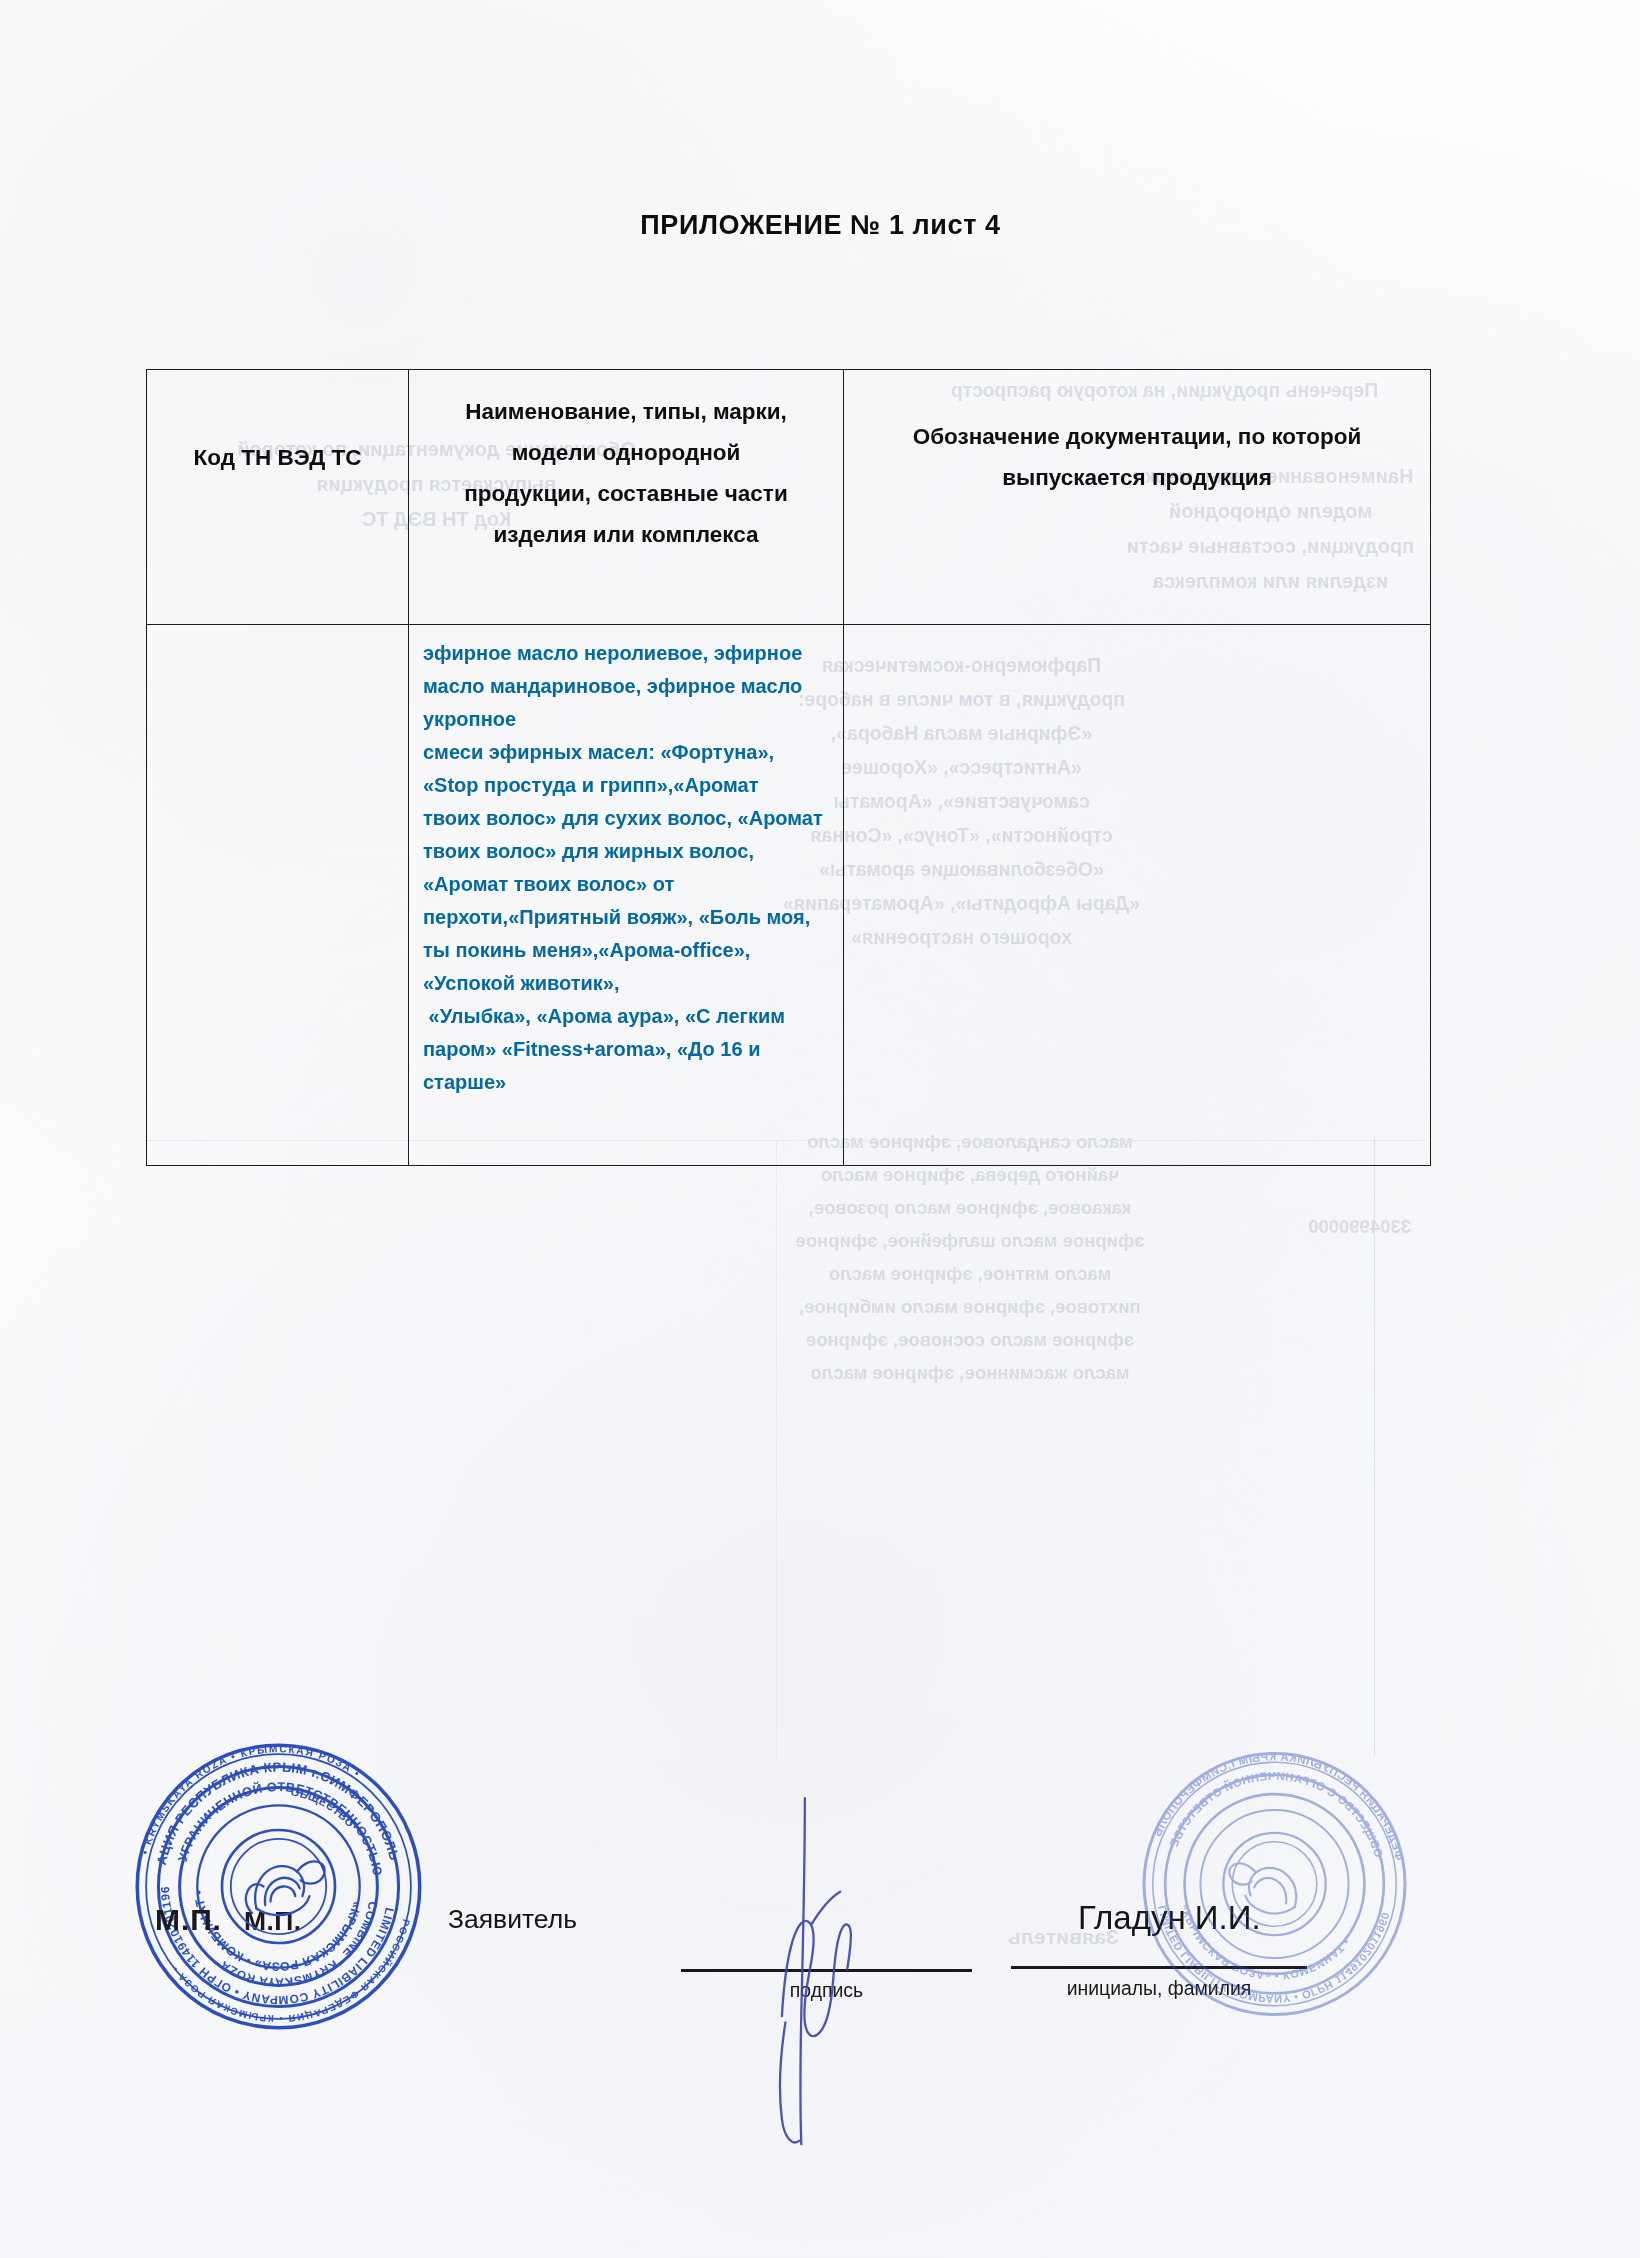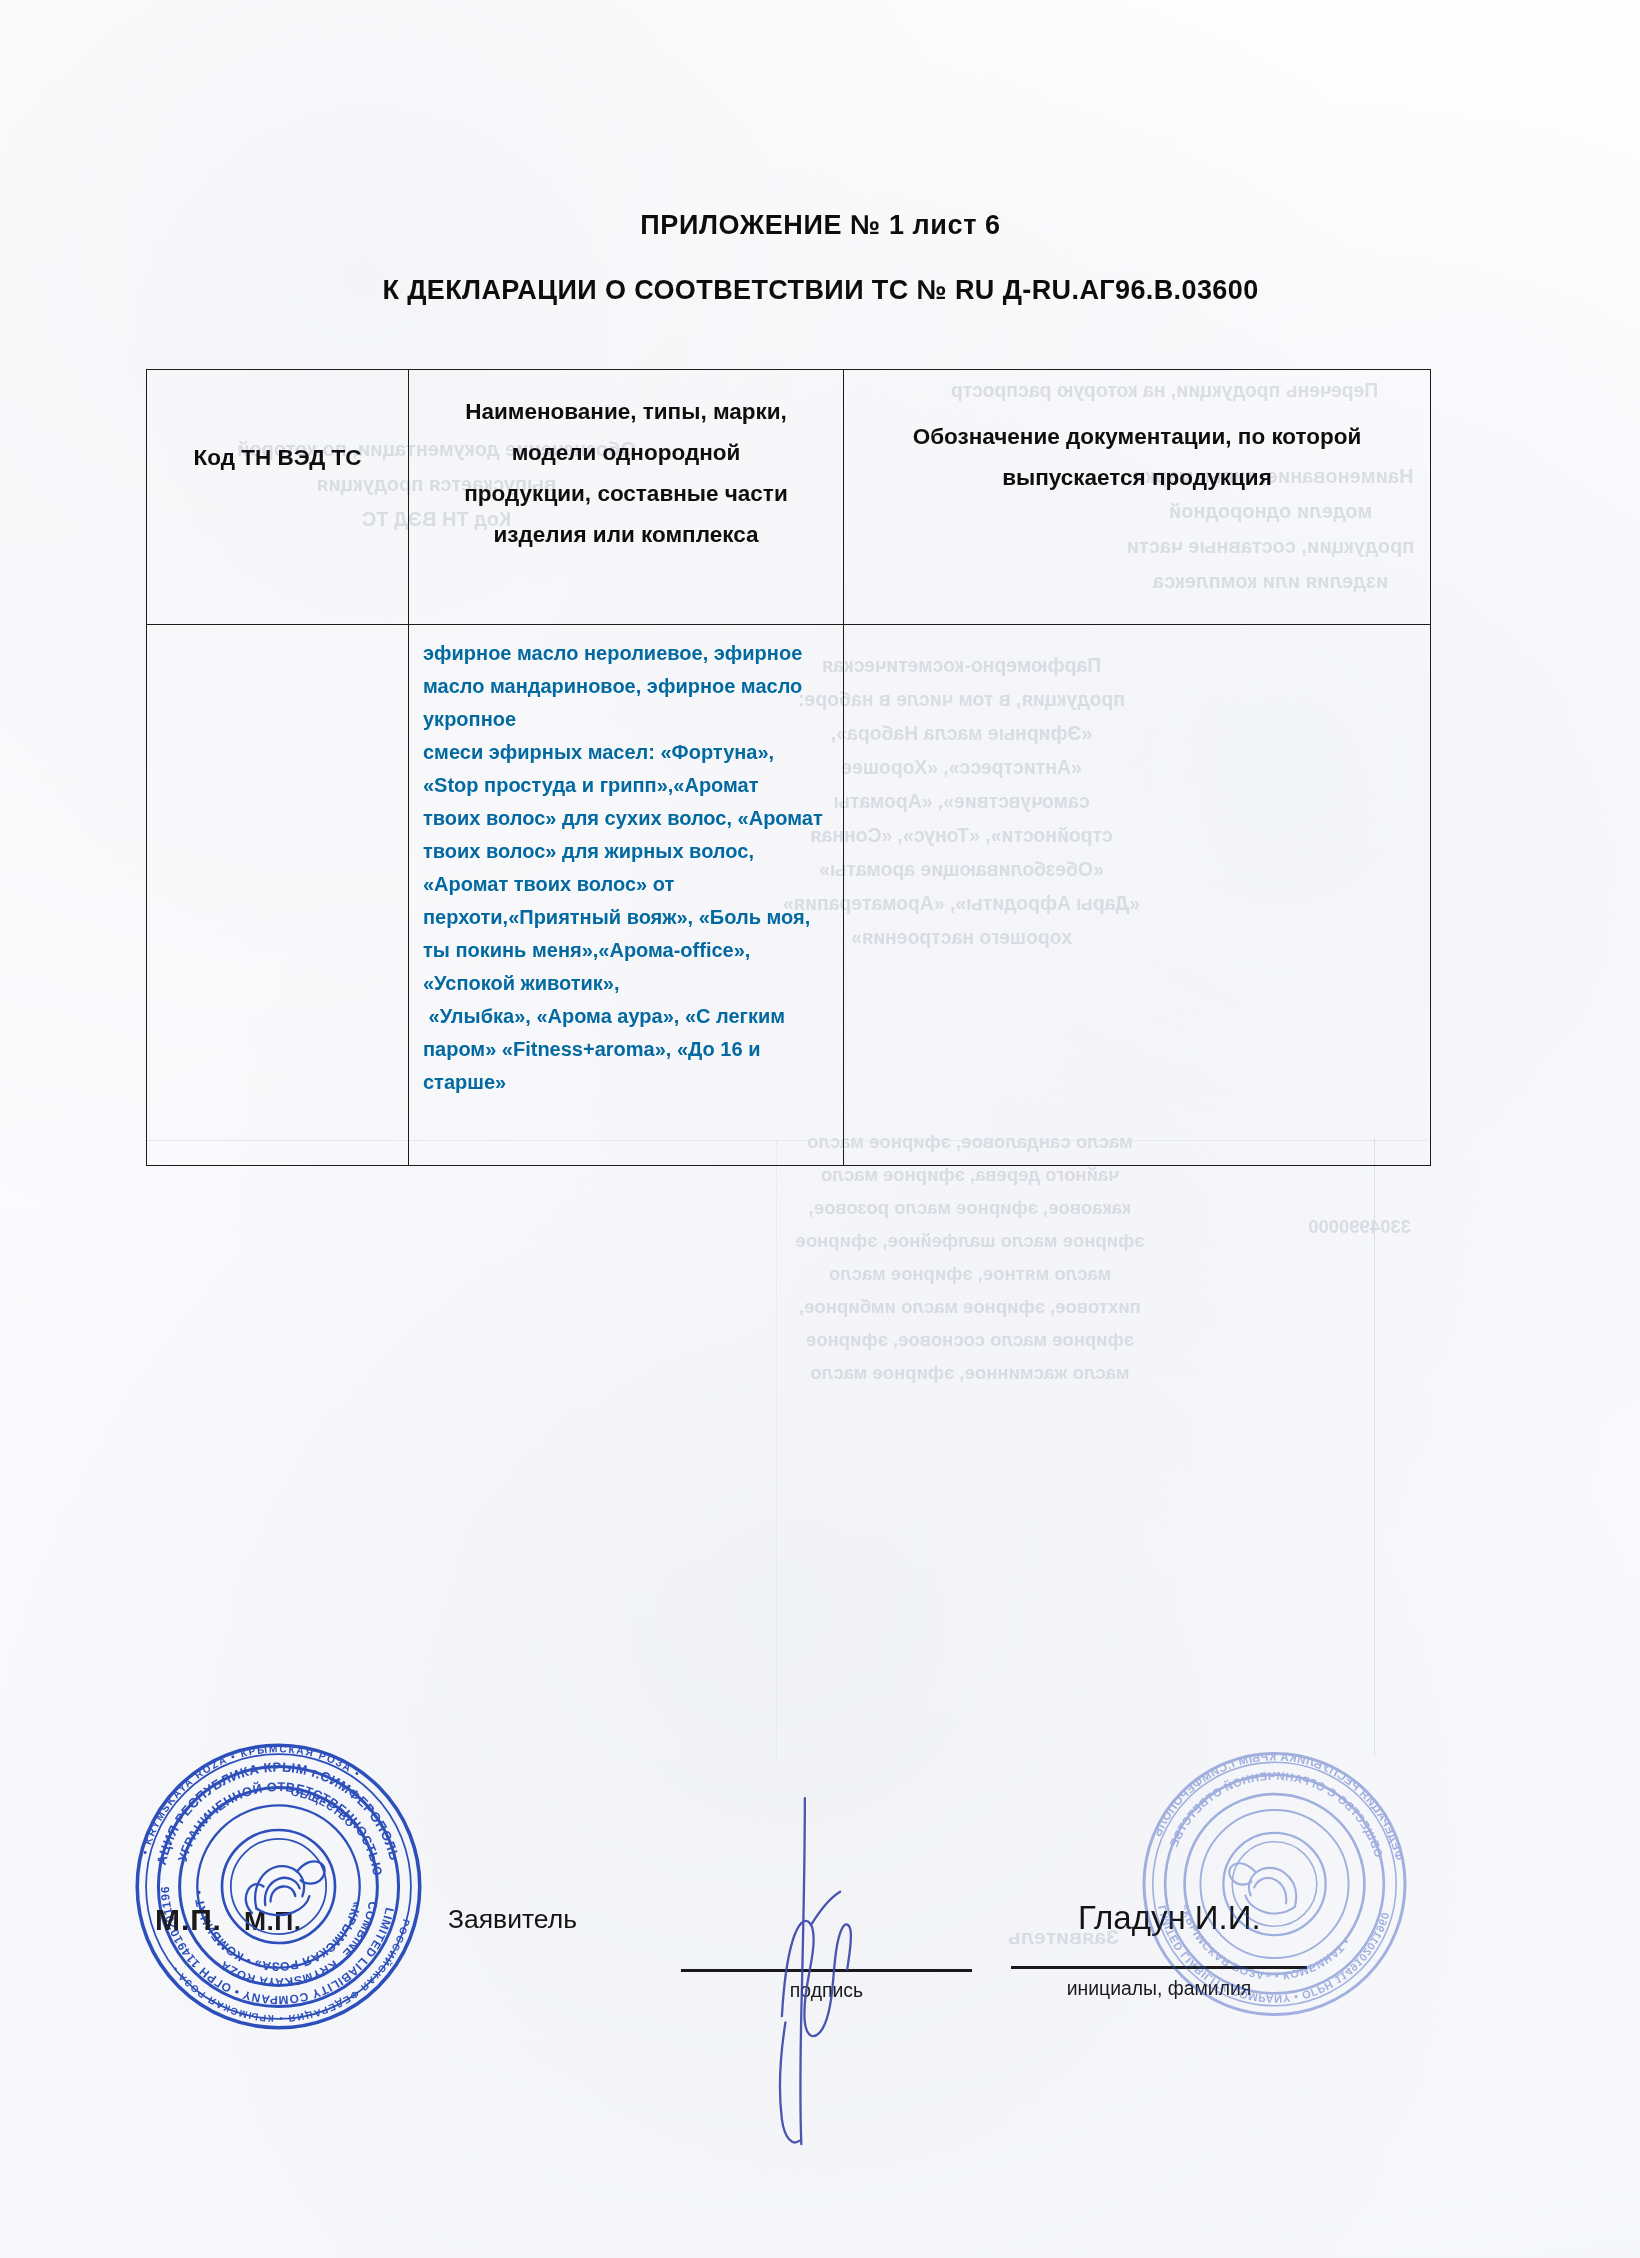--- a/index.html
+++ b/index.html
@@ -193,22 +193,21 @@
 масло мятное, эфирное масло
 пихтовое, эфирное масло имбирное,
 эфирное масло сосновое, эфирное
 масло жасминное, эфирное масло</div>
   <div class="bleed" id="bleed-code">3304990000</div>
   <div class="bleed" id="bleed-sign">Заявитель</div>
   <div id="bleed-line-h"></div>
   <div id="bleed-line-v"></div>
   <div id="bleed-line-v2"></div>
 
-  <div class="hdr" id="title-2">ПРИЛОЖЕНИЕ № 1 лист 6</div>
-  <div class="hdr" id="title-3">К ДЕКЛАРАЦИИ О СООТВЕТСТВИИ ТС № RU Д-RU.АГ96.В.03600</div>
+  <div class="hdr" id="title-2">ПРИЛОЖЕНИЕ № 1 лист 4</div>
 
   <table id="tbl">
     <tbody>
         <tr>
       <td class="c1 hd-cell hd-pad-a">
         <span>Код ТН ВЭД ТС</span>
       </td>
       <td class="c2 hd-cell hd-pad-b">
         <div>Наименование, типы, марки,</div>
         <div>модели однородной</div>

